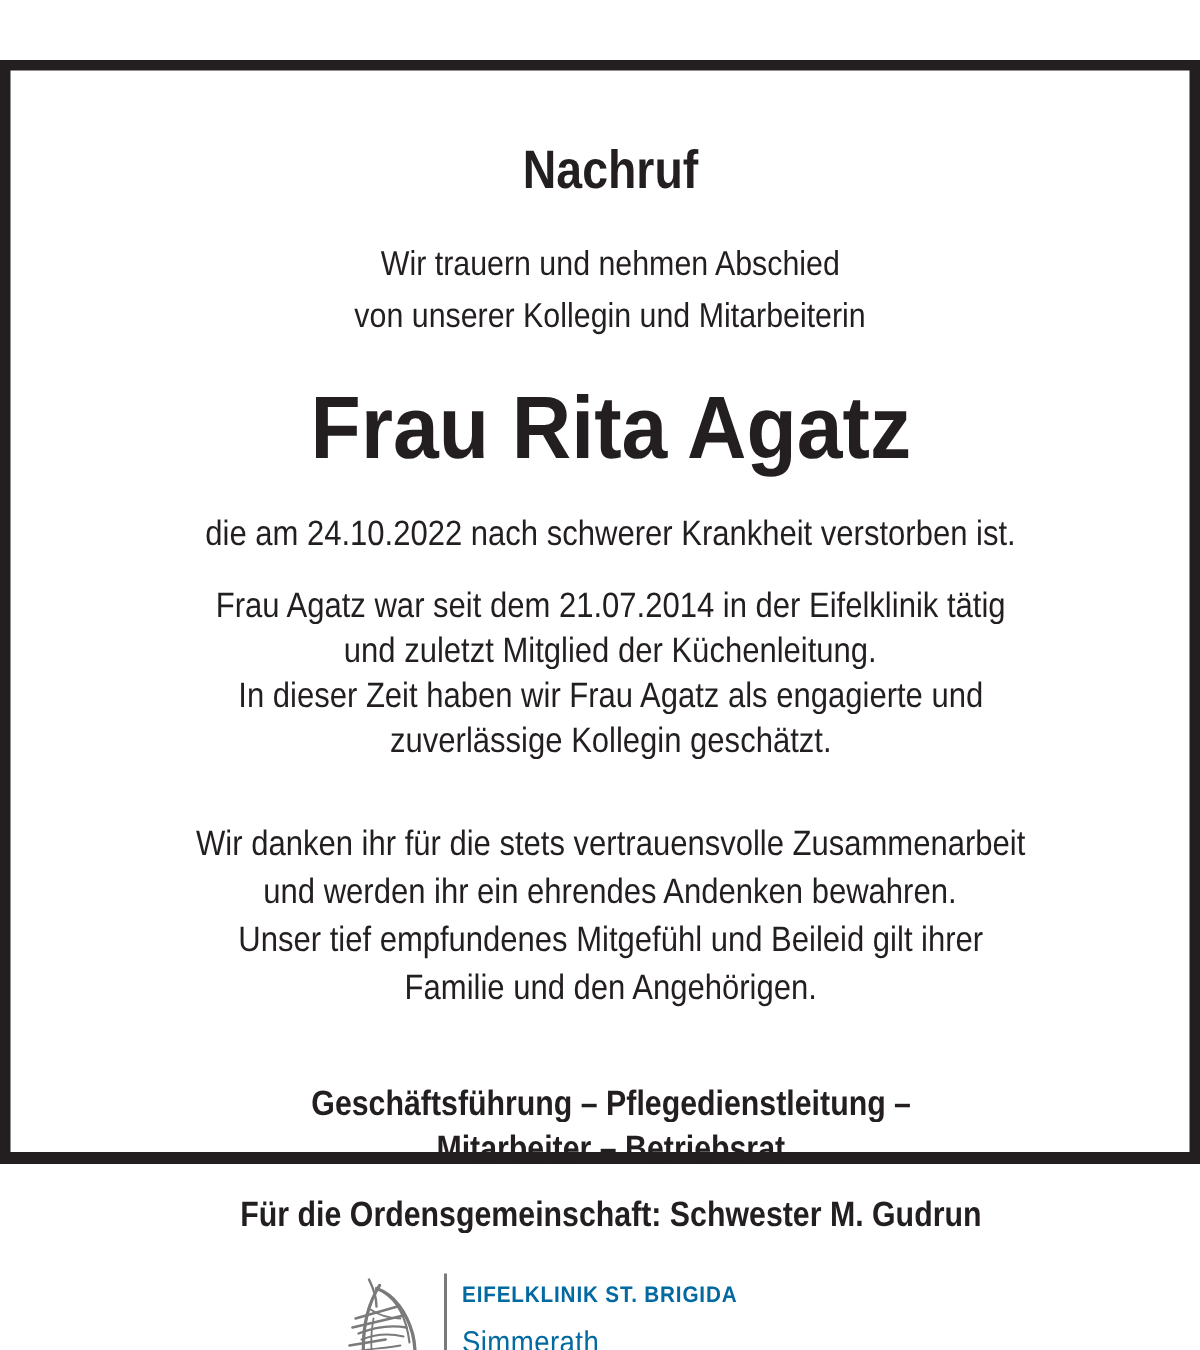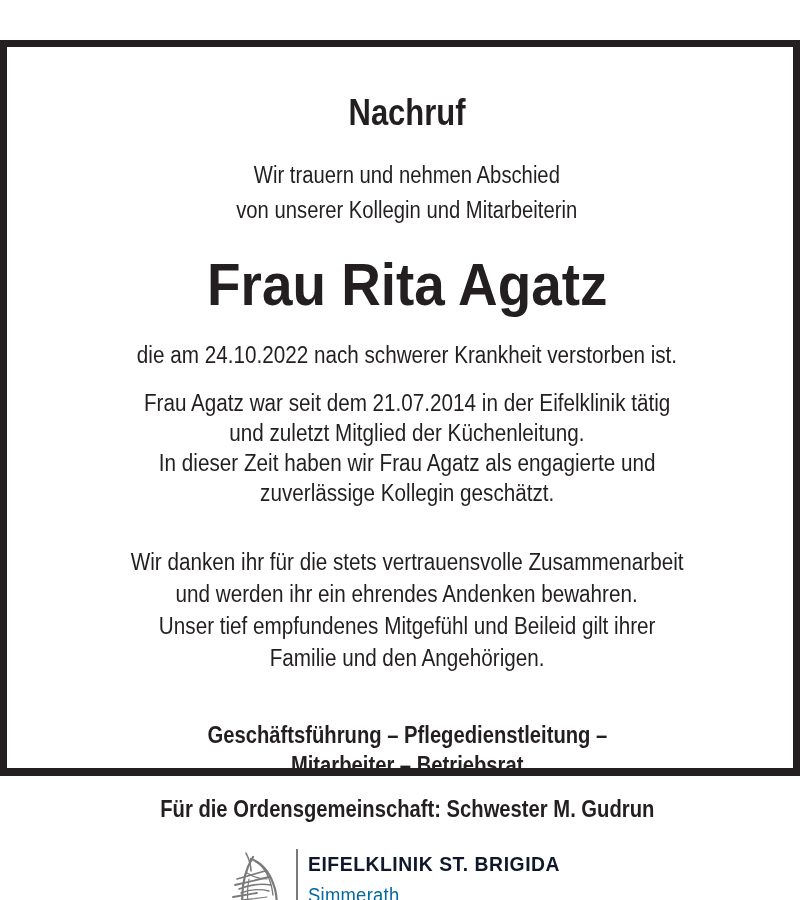--- a/index.html
+++ b/index.html
@@ -87,23 +87,23 @@
       left: 67px;
       top: 2px;
       width: 2px;
       height: 62px;
       background: #7a7a7a;
     }
     .logo-brand {
       position: absolute;
       left: 79px;
       top: 4px;
-      font-size: 21px;
-      font-weight: bold;
-      color: #0f172a;
+      font-size: 15px;
+      font-weight: bold;
+      color: #0369a1;
       letter-spacing: 0.6px;
       white-space: nowrap;
       line-height: 26px;
     }
     .logo-brand .cond { transform: scaleX(0.92); transform-origin: left center; }
     .logo-city {
       position: absolute;
       left: 79px;
       top: 35px;
       font-size: 20px;

